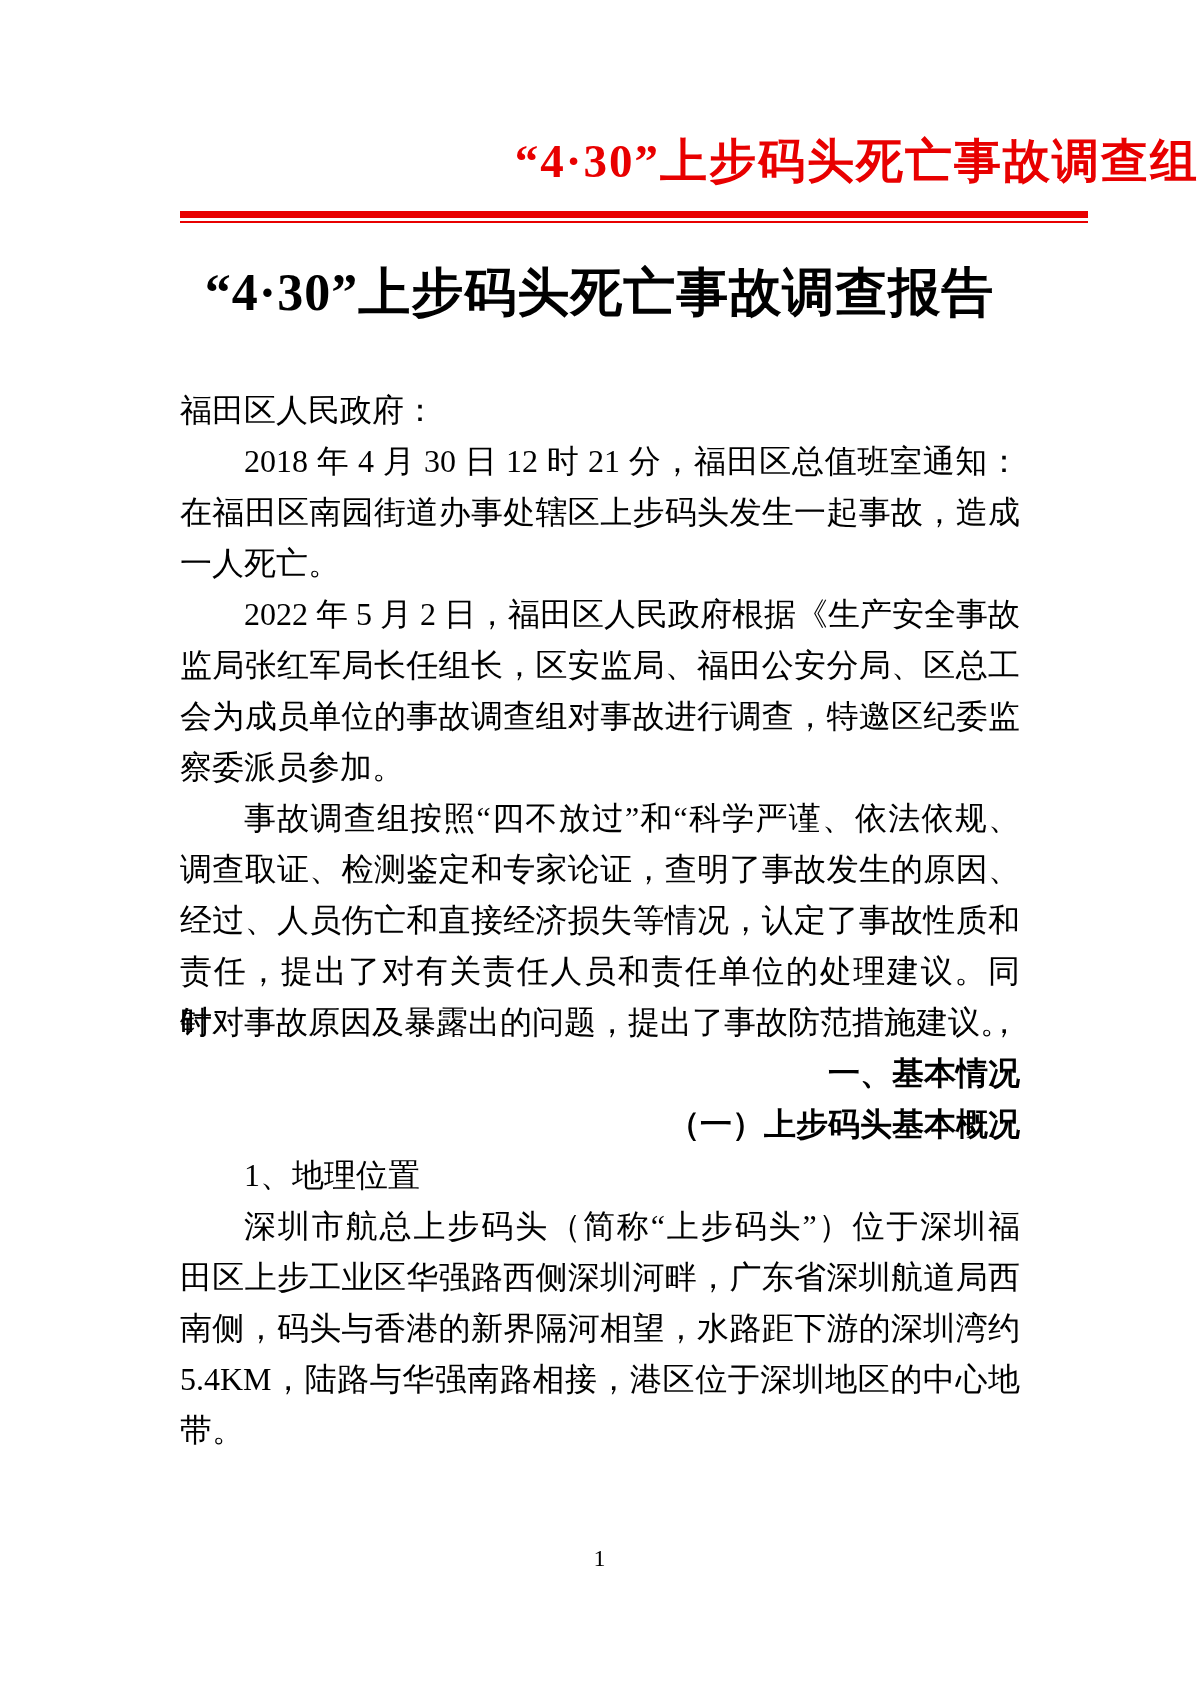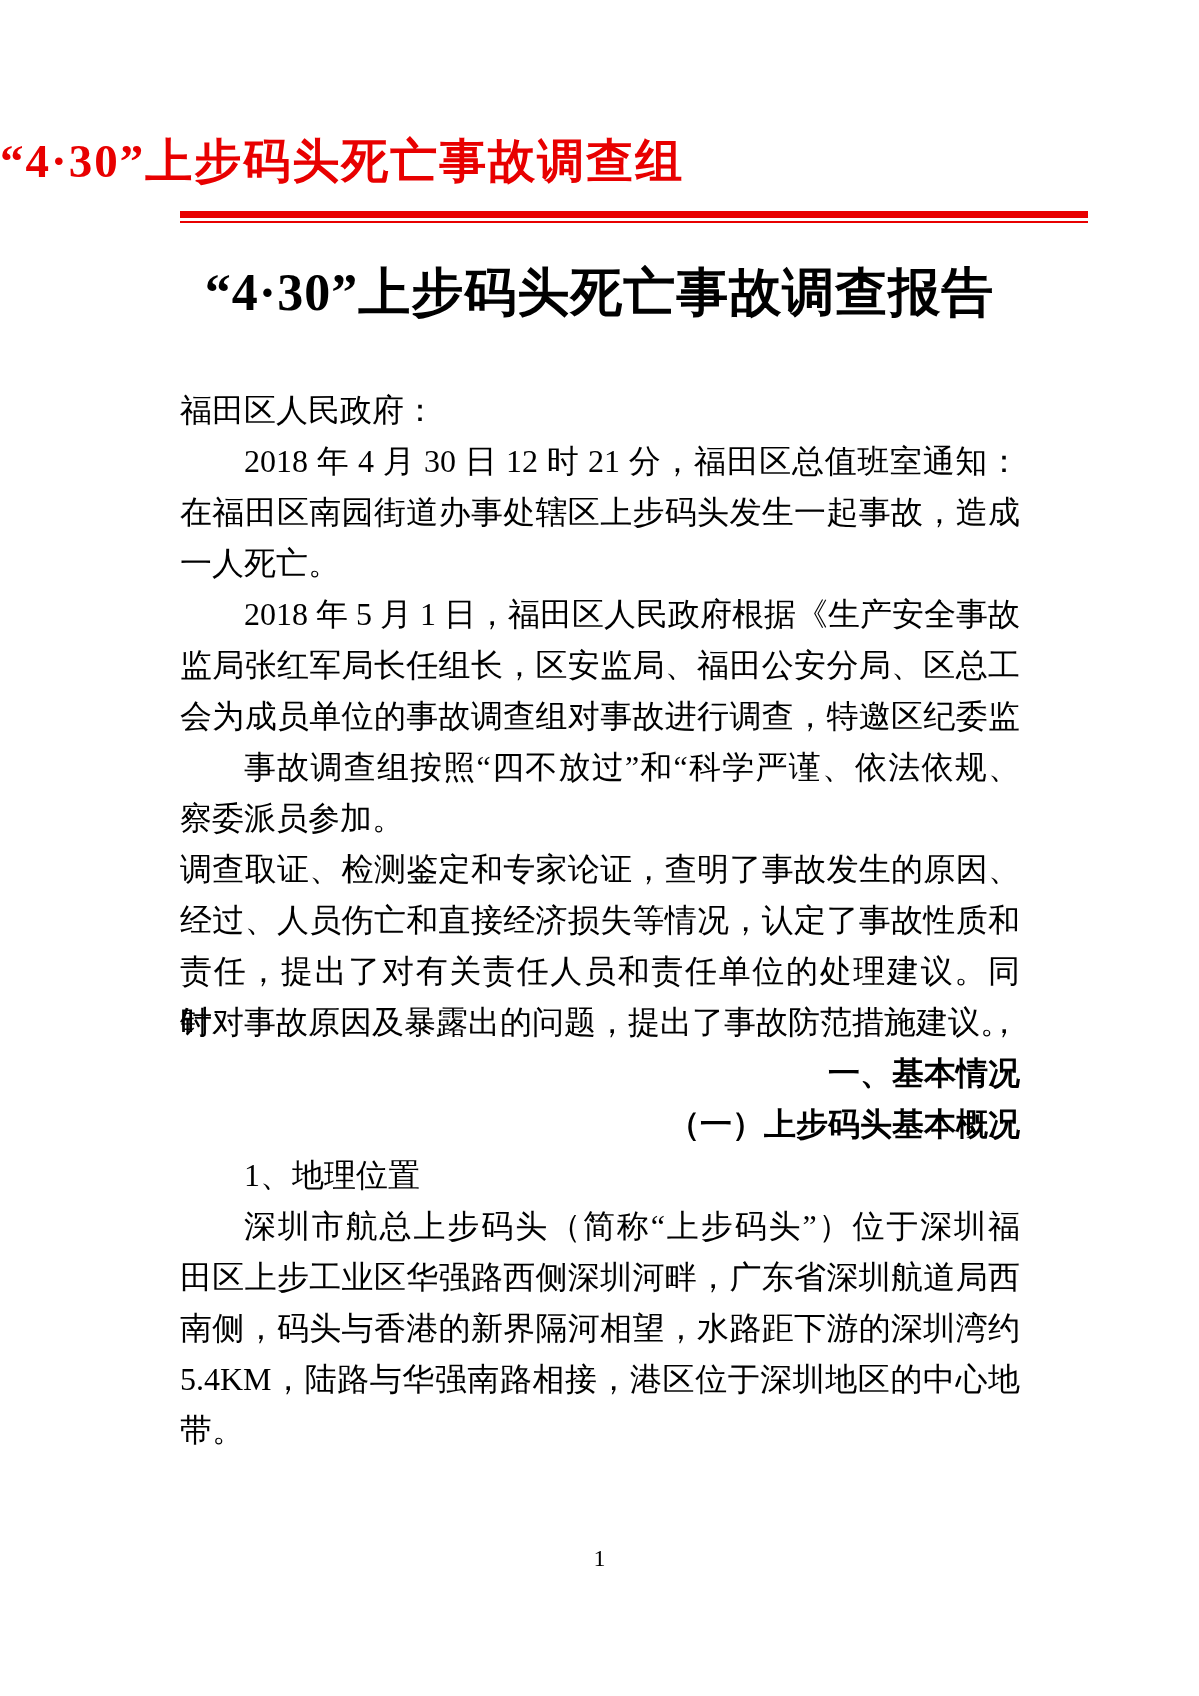--- a/index.html
+++ b/index.html
@@ -11,21 +11,21 @@
     width: 1199px;
     height: 1696px;
     background: var(--paper);
     overflow: hidden;
   }
   .banner {
     position: absolute;
     top: 130px;
     left: 0;
     width: 100%;
-    text-align: left;
+    text-align: right;
     font-size: 47px;
     font-weight: bold;
     letter-spacing: 2px;
     color: var(--accent);
     font-family: "Liberation Serif", serif;
     white-space: nowrap;
   }
   .rule {
     position: absolute;
     top: 211px;
@@ -85,25 +85,25 @@
     <div class="thin"></div>
   </div>
 
   <div class="doc-title">“4·30”上步码头死亡事故调查报告</div>
 
   <div class="body-block">
     <div class="line">福田区人民政府：</div>
     <div class="line ind j">2018 年 4 月 30 日 12 时 21 分，福田区总值班室通知：</div>
     <div class="line j">在福田区南园街道办事处辖区上步码头发生一起事故，造成</div>
     <div class="line">一人死亡。</div>
-    <div class="line ind j">2018 年 5 月 1 日，福田区人民政府根据《生产安全事故</div>
+    <div class="line ind j">2022 年 5 月 2 日，福田区人民政府根据《生产安全事故</div>
     <div class="line j">监局张红军局长任组长，区安监局、福田公安分局、区总工</div>
     <div class="line j">会为成员单位的事故调查组对事故进行调查，特邀区纪委监</div>
+    <div class="line">察委派员参加。</div>
     <div class="line ind j">事故调查组按照“四不放过”和“科学严谨、依法依规、</div>
-    <div class="line">察委派员参加。</div>
     <div class="line j">调查取证、检测鉴定和专家论证，查明了事故发生的原因、</div>
     <div class="line j">经过、人员伤亡和直接经济损失等情况，认定了事故性质和</div>
     <div class="line j">责任，提出了对有关责任人员和责任单位的处理建议。同时，</div>
     <div class="line">针对事故原因及暴露出的问题，提出了事故防范措施建议。</div>
     <div class="line ind hd">一、基本情况</div>
     <div class="line ind hd">（一）上步码头基本概况</div>
     <div class="line ind">1、地理位置</div>
     <div class="line ind j">深圳市航总上步码头（简称“上步码头”）位于深圳福</div>
     <div class="line j">田区上步工业区华强路西侧深圳河畔，广东省深圳航道局西</div>
     <div class="line j">南侧，码头与香港的新界隔河相望，水路距下游的深圳湾约</div>

